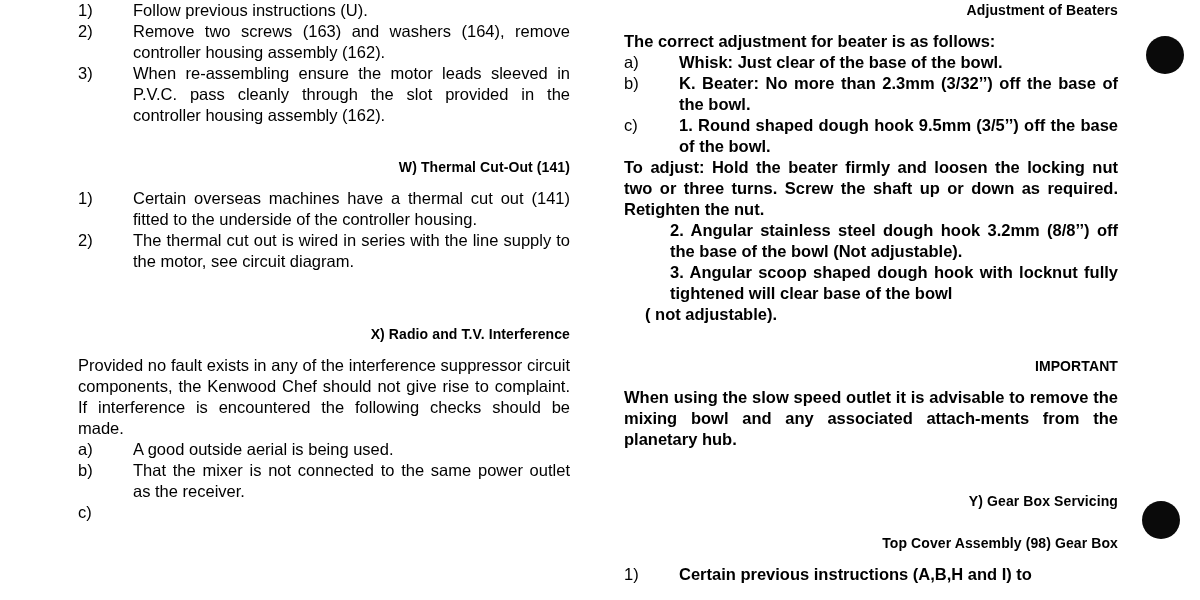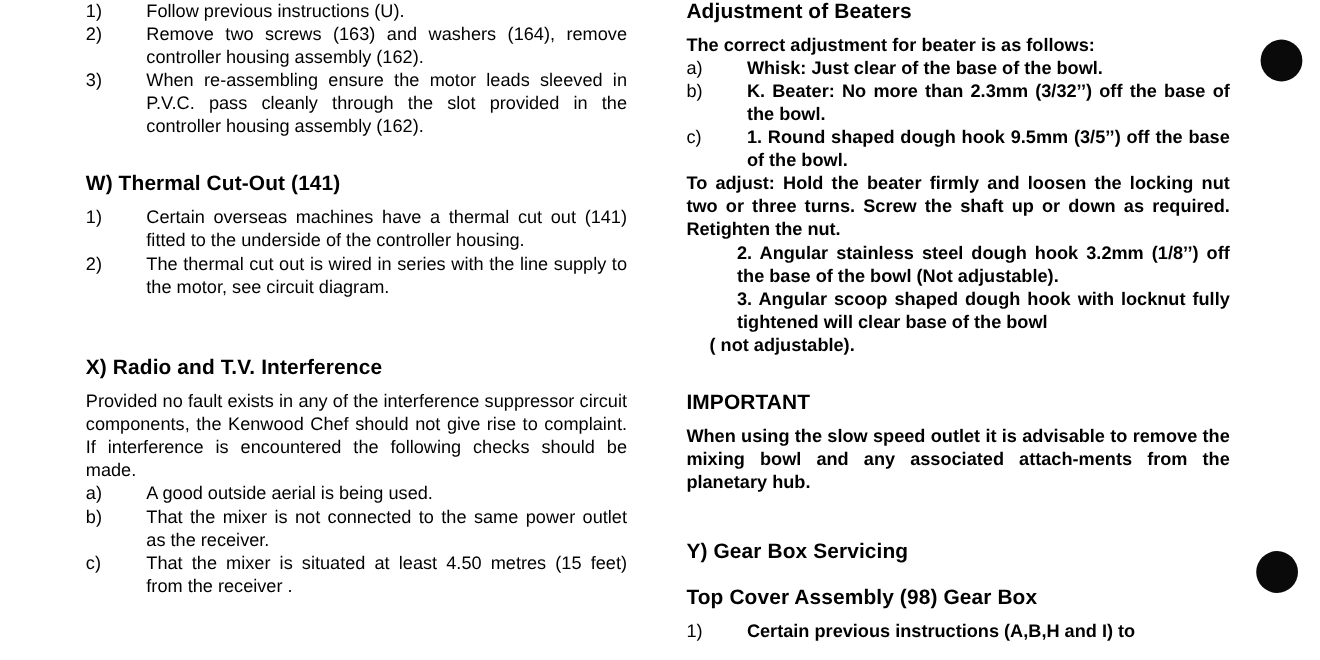--- a/index.html
+++ b/index.html
@@ -31,24 +31,25 @@
     top: 0;
     font-size: 16.5px;
     line-height: 21px;
   }
   .col-left  { left: 78px;  width: 492px; }
   .col-right { left: 624px; width: 494px; }
 
   
   .heading {
     font-weight: bold;
-    font-size: 19px;
+    font-size: 14px;
     line-height: 21px;
     letter-spacing: 0.1px;
     white-space: nowrap;
+    text-align: right;
   }
 
   
   .para {
     text-align: justify;
     text-justify: inter-word;
     margin: 0;
     hyphens: none;
   }
 
@@ -156,21 +157,20 @@
       <div class="li nojust">
         <span class="marker">a)</span>
         <span class="body">A good outside aerial is being used.</span>
       </div>
       <div class="li">
         <span class="marker">b)</span>
         <span class="body">That the mixer is not connected to the same power outlet as the receiver.</span>
       </div>
       <div class="li">
         <span class="marker">c)</span>
-        <span class="body">That the mixer is situated at least 4.50 metres (15 feet) from the receiver .</span>
       </div>
     </div>
 
   </div>
 
   <div class="column col-right">
 
     <div class="heading">Adjustment of Beaters</div>
 
     <div class="gap-sm"></div>
@@ -187,21 +187,21 @@
         <span class="body">K. Beater: No more than 2.3mm (3/32’’) off the base of the bowl.</span>
       </div>
       <div class="li">
         <span class="marker">c)</span>
         <span class="body">1. Round shaped dough hook 9.5mm (3/5’’) off the base of the bowl.</span>
       </div>
     </div>
 
     <div class="para">To adjust: Hold the beater firmly and loosen the locking nut two or three turns. Screw the shaft up or down as required. Retighten the nut.</div>
 
-    <div class="subitem">2. Angular stainless steel dough hook 3.2mm (1/8’’) off the base of the bowl (Not adjustable).</div>
+    <div class="subitem">2. Angular stainless steel dough hook 3.2mm (8/8’’) off the base of the bowl (Not adjustable).</div>
 
     <div class="subitem">3. Angular scoop shaped dough hook with locknut fully tightened will clear base of the bowl</div>
 
     <div class="subitem hang2 thin">( not adjustable).</div>
 
     <div class="gap-lg"></div>
 
     <div class="heading">IMPORTANT</div>
 
     <div class="gap-sm"></div>

